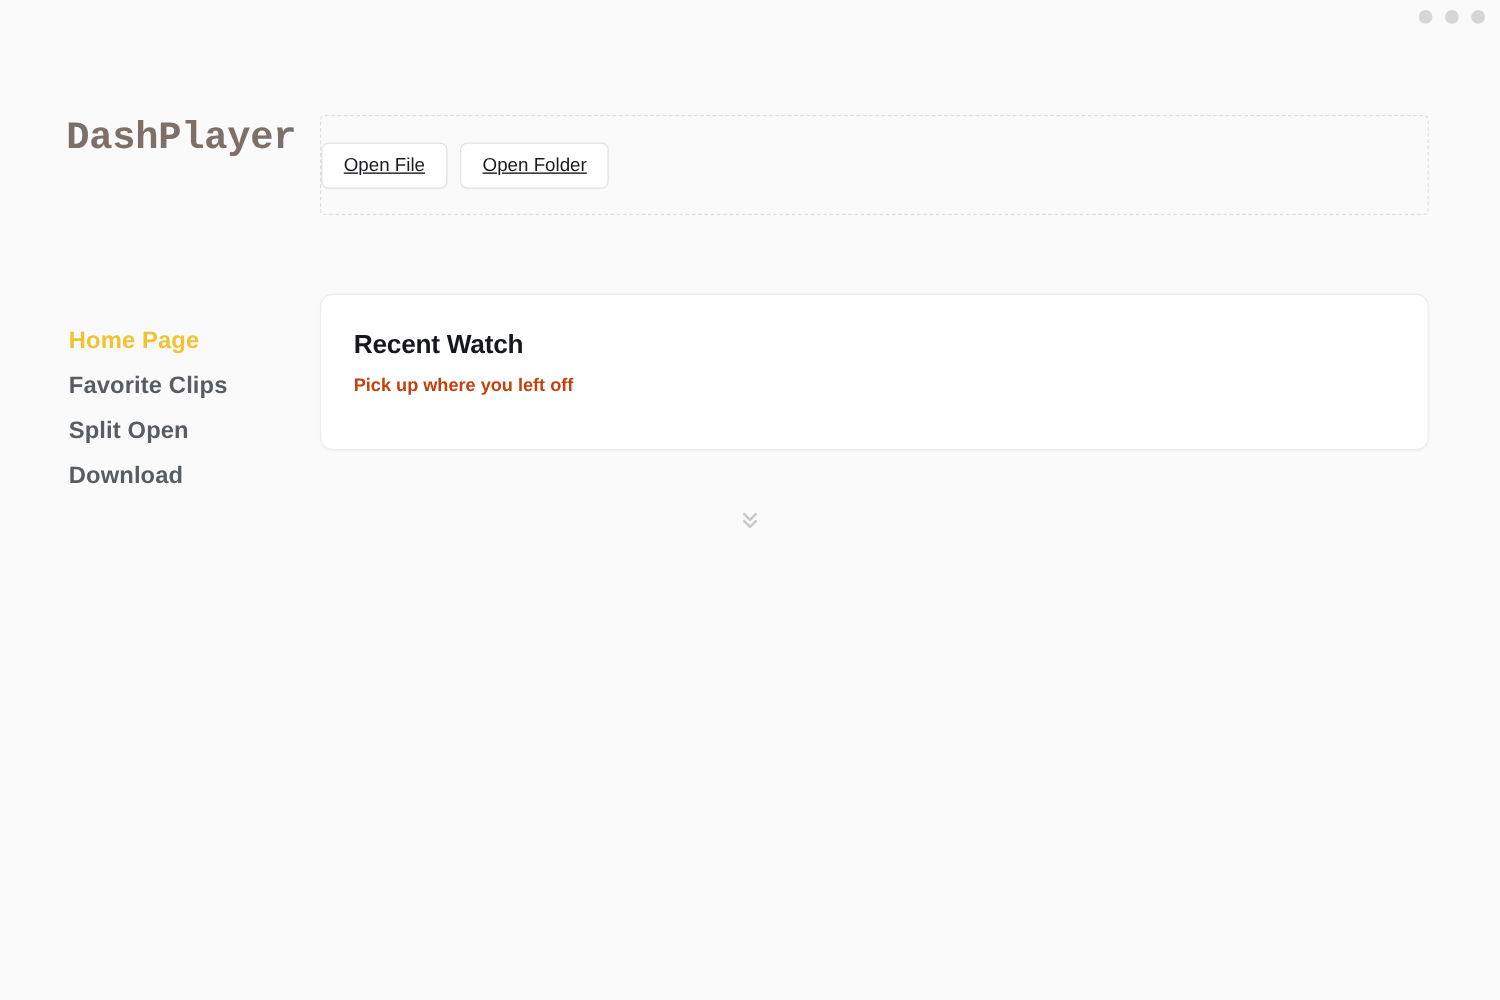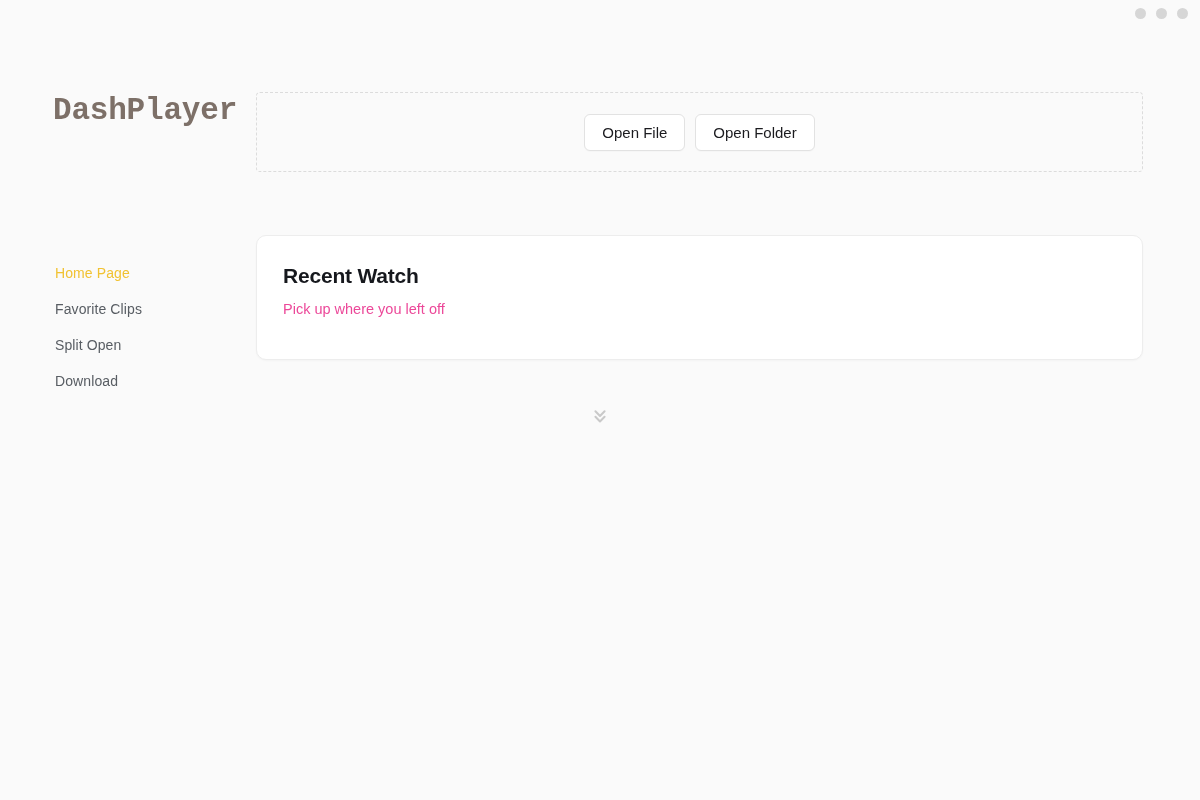--- a/index.html
+++ b/index.html
@@ -59,23 +59,23 @@
   .dropzone {
     position: absolute;
     left: 256px;
     top: 92px;
     width: 887px;
     height: 80px;
     border: 1px dashed #dcdcdc;
     border-radius: 4px;
     display: flex;
     align-items: center;
-    justify-content: center;
     gap: 10px;
     background: transparent;
+    text-decoration: underline;
   }
   .btn {
     background: #ffffff;
     border: 1px solid #e2e2e2;
     border-radius: 6px;
     height: 37px;
     padding: 0 17px;
     font-family: "Liberation Sans", "DejaVu Sans", sans-serif;
     font-size: 15px;
     color: #1b1b1f;
@@ -88,22 +88,22 @@
   
   .sidebar {
     position: absolute;
     left: 55px;
     top: 255px;
     width: 170px;
     display: flex;
     flex-direction: column;
   }
   .nav-item {
-    font-size: 14px;
-    font-weight: 400;
+    font-size: 19px;
+    font-weight: 700;
     color: #585d63;
     line-height: 36px;
     height: 36px;
     cursor: pointer;
     white-space: nowrap;
     letter-spacing: 0.1px;
   }
   .nav-item.active {
     color: #f1c232;
   }
@@ -124,22 +124,22 @@
   .card-title {
     font-size: 21px;
     font-weight: 700;
     color: #16181d;
     line-height: 30px;
     margin: 0;
     letter-spacing: -0.2px;
   }
   .card-subtitle {
     font-size: 14.5px;
-    font-weight: 400;
-    color: #ec4899;
+    font-weight: 700;
+    color: #c2410c;
     line-height: 20px;
     margin: 8px 0 0 0;
   }
 
   
   .scroll-hint {
     position: absolute;
     left: 0;
     top: 404px;
     width: 1200px;

